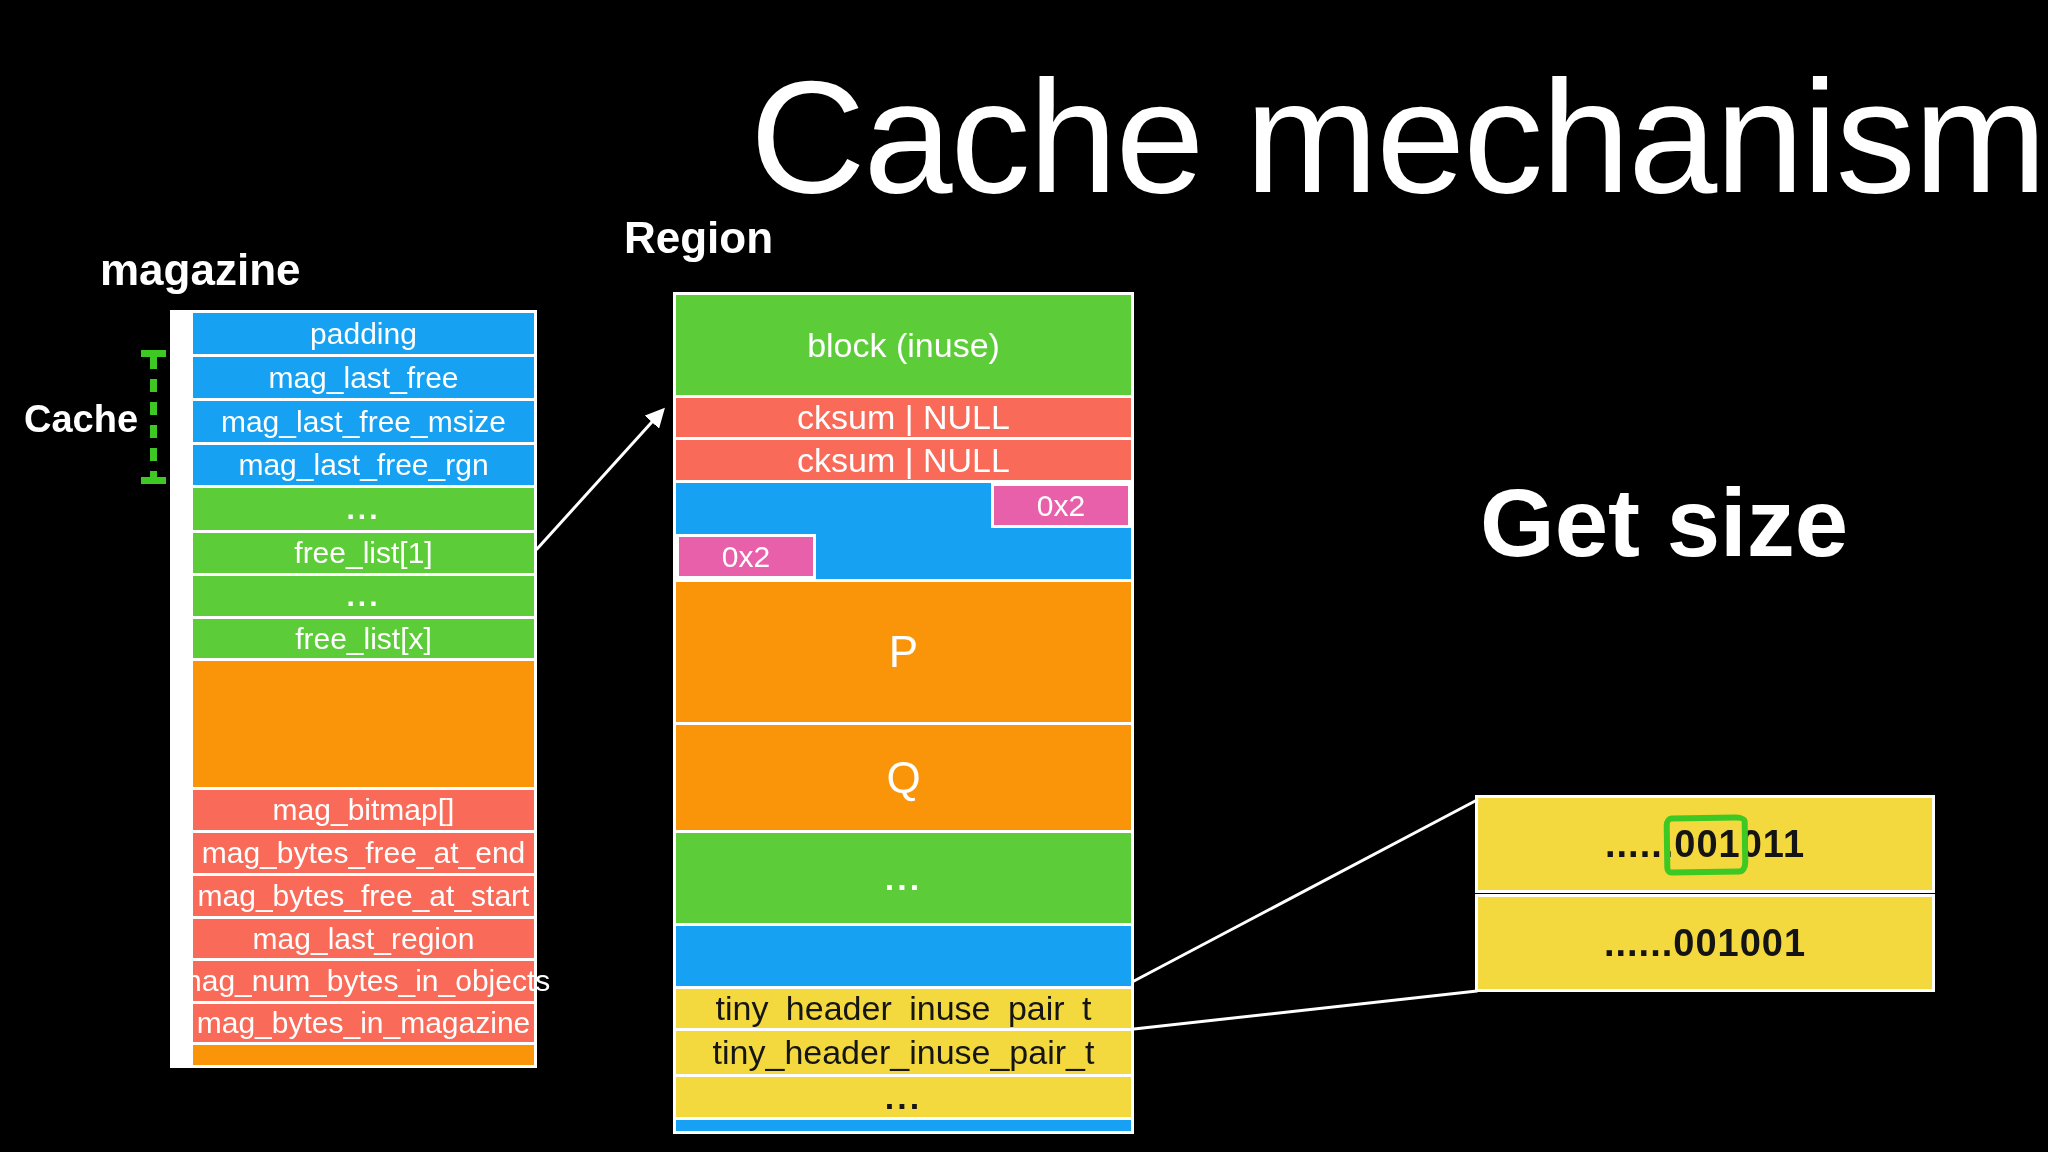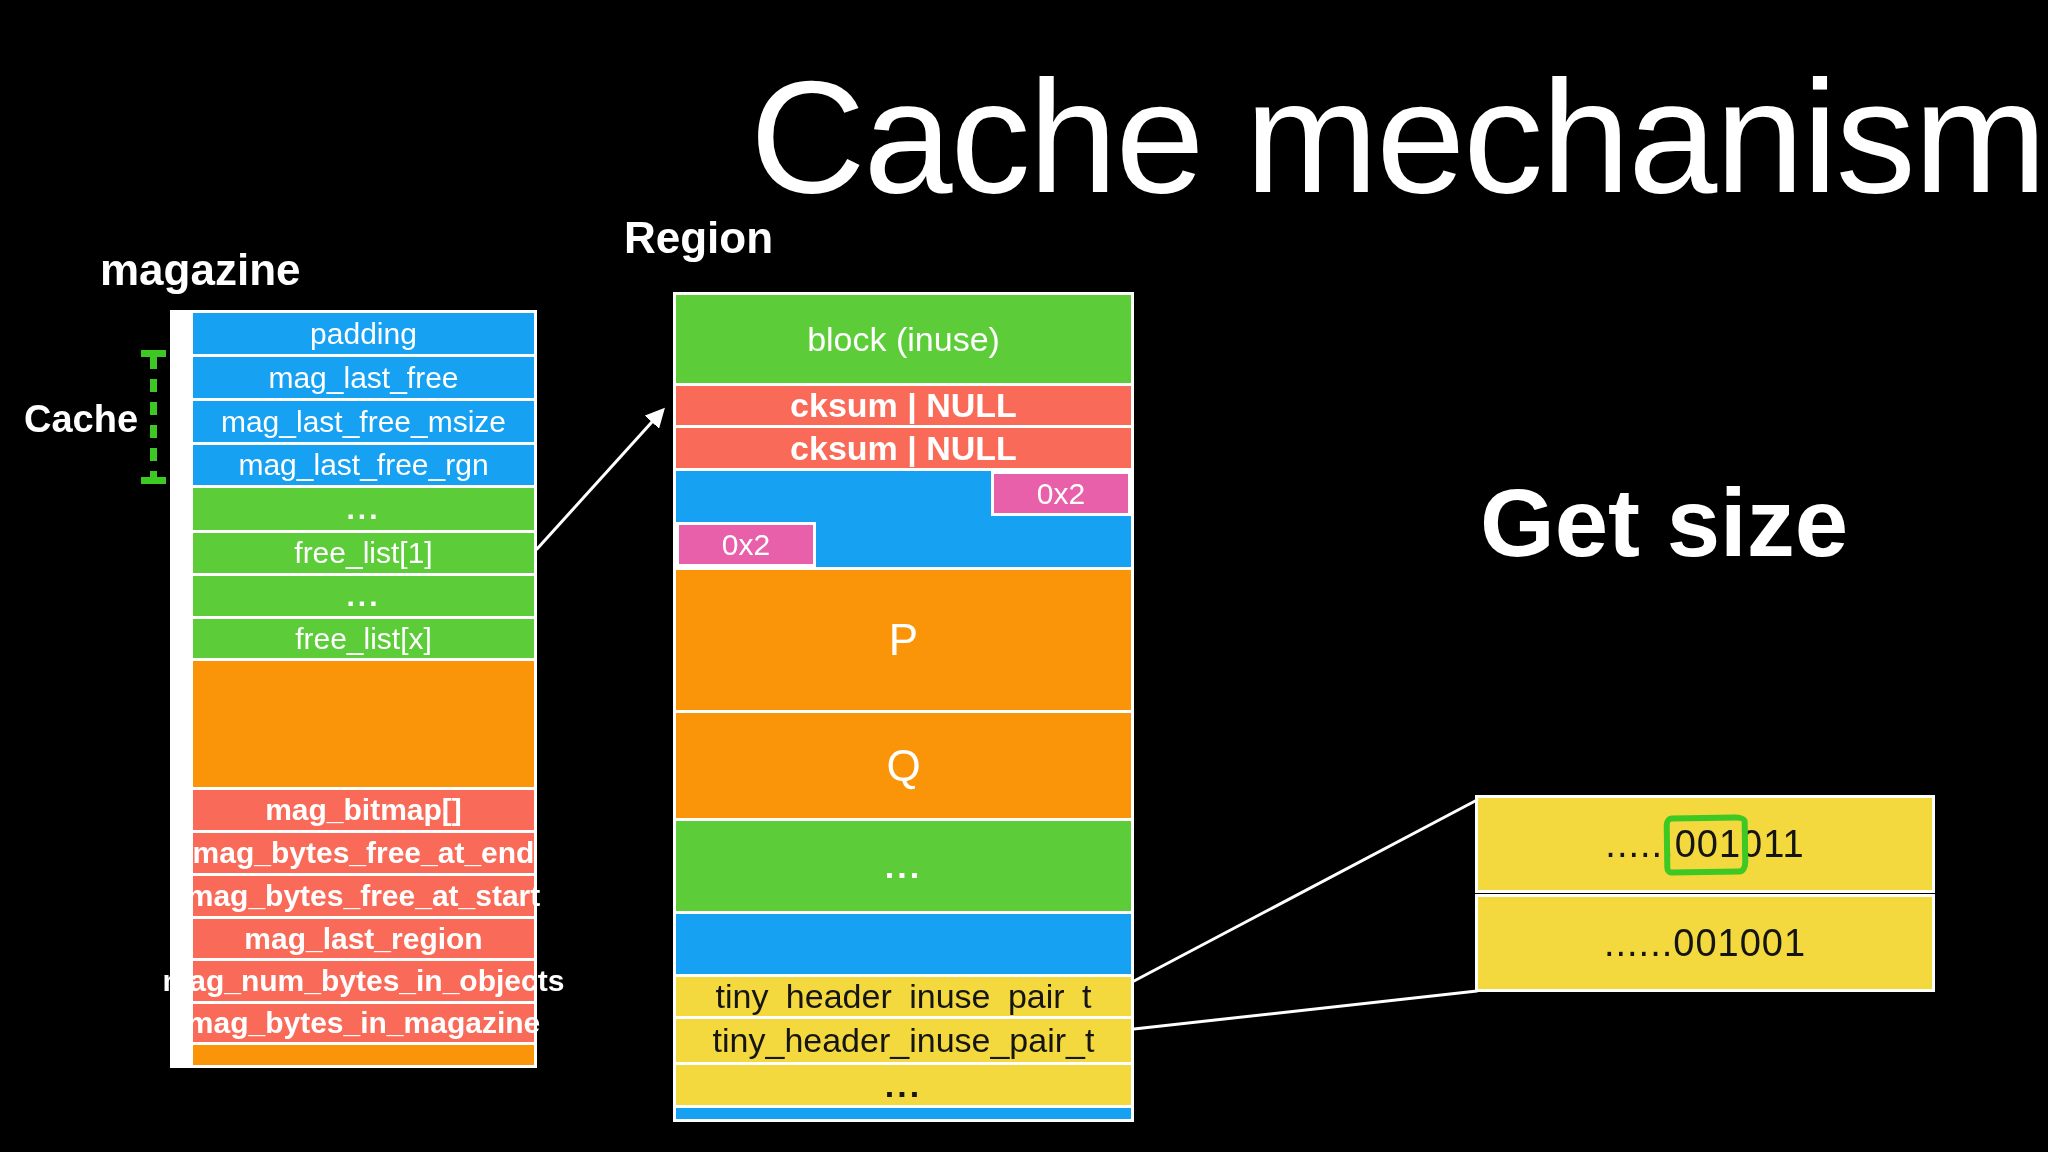--- a/index.html
+++ b/index.html
@@ -12,40 +12,40 @@
   
   .tbl{position:absolute;background:#fff;border:3px solid #fff;
        display:flex;flex-direction:column;gap:3px;box-sizing:border-box;}
   .row{display:flex;align-items:center;justify-content:center;
        color:#fff;white-space:nowrap;position:relative;flex:0 0 auto;}
   .tbl-mag .row{font-size:30px;margin-left:20px;}
   .tbl-region .row{font-size:34px;}
   .bg-blue{background:var(--blue);}
   .bg-green{background:var(--green);}
   .bg-orange{background:var(--orange);}
-  .bg-salmon{background:var(--salmon);font-weight:bold;}
+  .bg-salmon{background:var(--salmon);}
   .bg-yellow{background:var(--yellow);}
   .dots{font-weight:700;letter-spacing:3px;}
   .big{font-size:44px !important;}
   .dark{color:#151515 !important;}
   .wordgap{word-spacing:8px;}
   .pink-box{position:absolute;background:var(--pink);border:3px solid #fff;
             width:140px;height:45px;box-sizing:border-box;display:flex;
             align-items:center;justify-content:center;font-size:30px;color:#fff;}
   .pink-tr{top:0;right:0;}
   .pink-bl{bottom:0;left:0;}
   
   .bracket-line{position:absolute;left:150px;top:356px;width:7px;height:124px;
     background:repeating-linear-gradient(180deg,var(--sketch_green) 0 13px,transparent 13px 23px);}
   .bracket-cap{position:absolute;left:141px;width:25px;height:7px;background:var(--sketch_green);}
   
   .gbox{position:absolute;left:1475px;width:460px;height:98px;background:var(--yellow);
         border:3px solid #fff;box-sizing:border-box;display:flex;
         align-items:center;justify-content:center;}
-  .bin{font-size:38px;font-weight:400;color:#141414;letter-spacing:1px;}
+  .bin{font-size:38px;font-weight:700;color:#141414;letter-spacing:1px;}
   .sketch{position:absolute;left:186px;top:17px;width:84px;height:60px;box-sizing:border-box;
           border:6px solid var(--sketch_green);
           border-radius:8px 12px 9px 7px / 10px 7px 12px 8px;transform:rotate(-0.8deg);}
   svg.overlay{position:absolute;left:0;top:0;pointer-events:none;}
 </style>
 </head>
 <body style="background: rgb(0, 0, 0);">
 
 <div class="abs white title" style="left:750px;top:45px;">Cache mechanism</div>
 
@@ -105,21 +105,21 @@
     </div>
   <div class="row bg-salmon" style="height:38px">
       <span>mag_bytes_in_magazine</span>
     </div>
   <div class="row bg-orange" style="height:20px">
       <span></span>
     </div>
 </div>
 
 <div class="tbl tbl-region" style="left:673px;top:292px;width:461px;">
-  <div class="row bg-green" style="height:88px">
+  <div class="row bg-green" style="height:100px">
       <span>block (inuse)</span>
     </div>
   <div class="row bg-salmon" style="height:39px">
       <span>cksum | NULL</span>
     </div>
   <div class="row bg-salmon" style="height:40px">
       <span>cksum | NULL</span>
     </div>
   <div class="row bg-blue" style="height:96px">
     <span></span>

